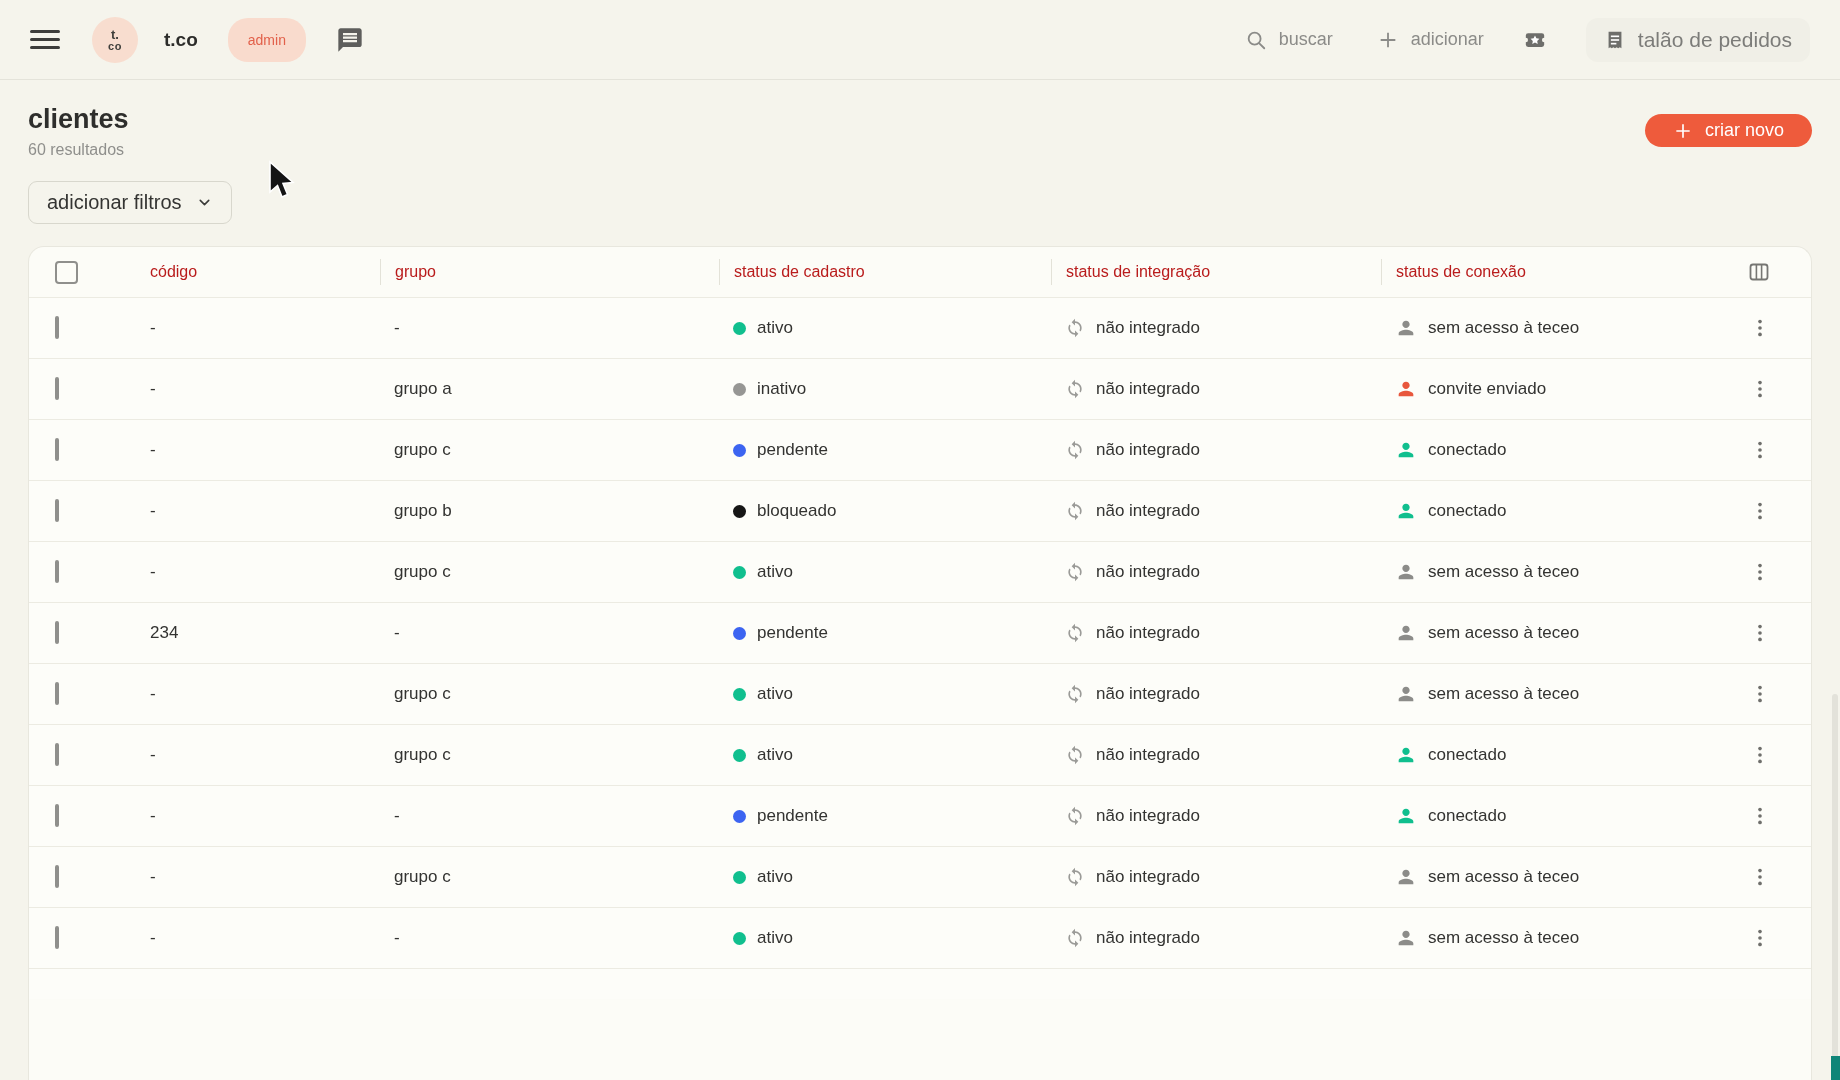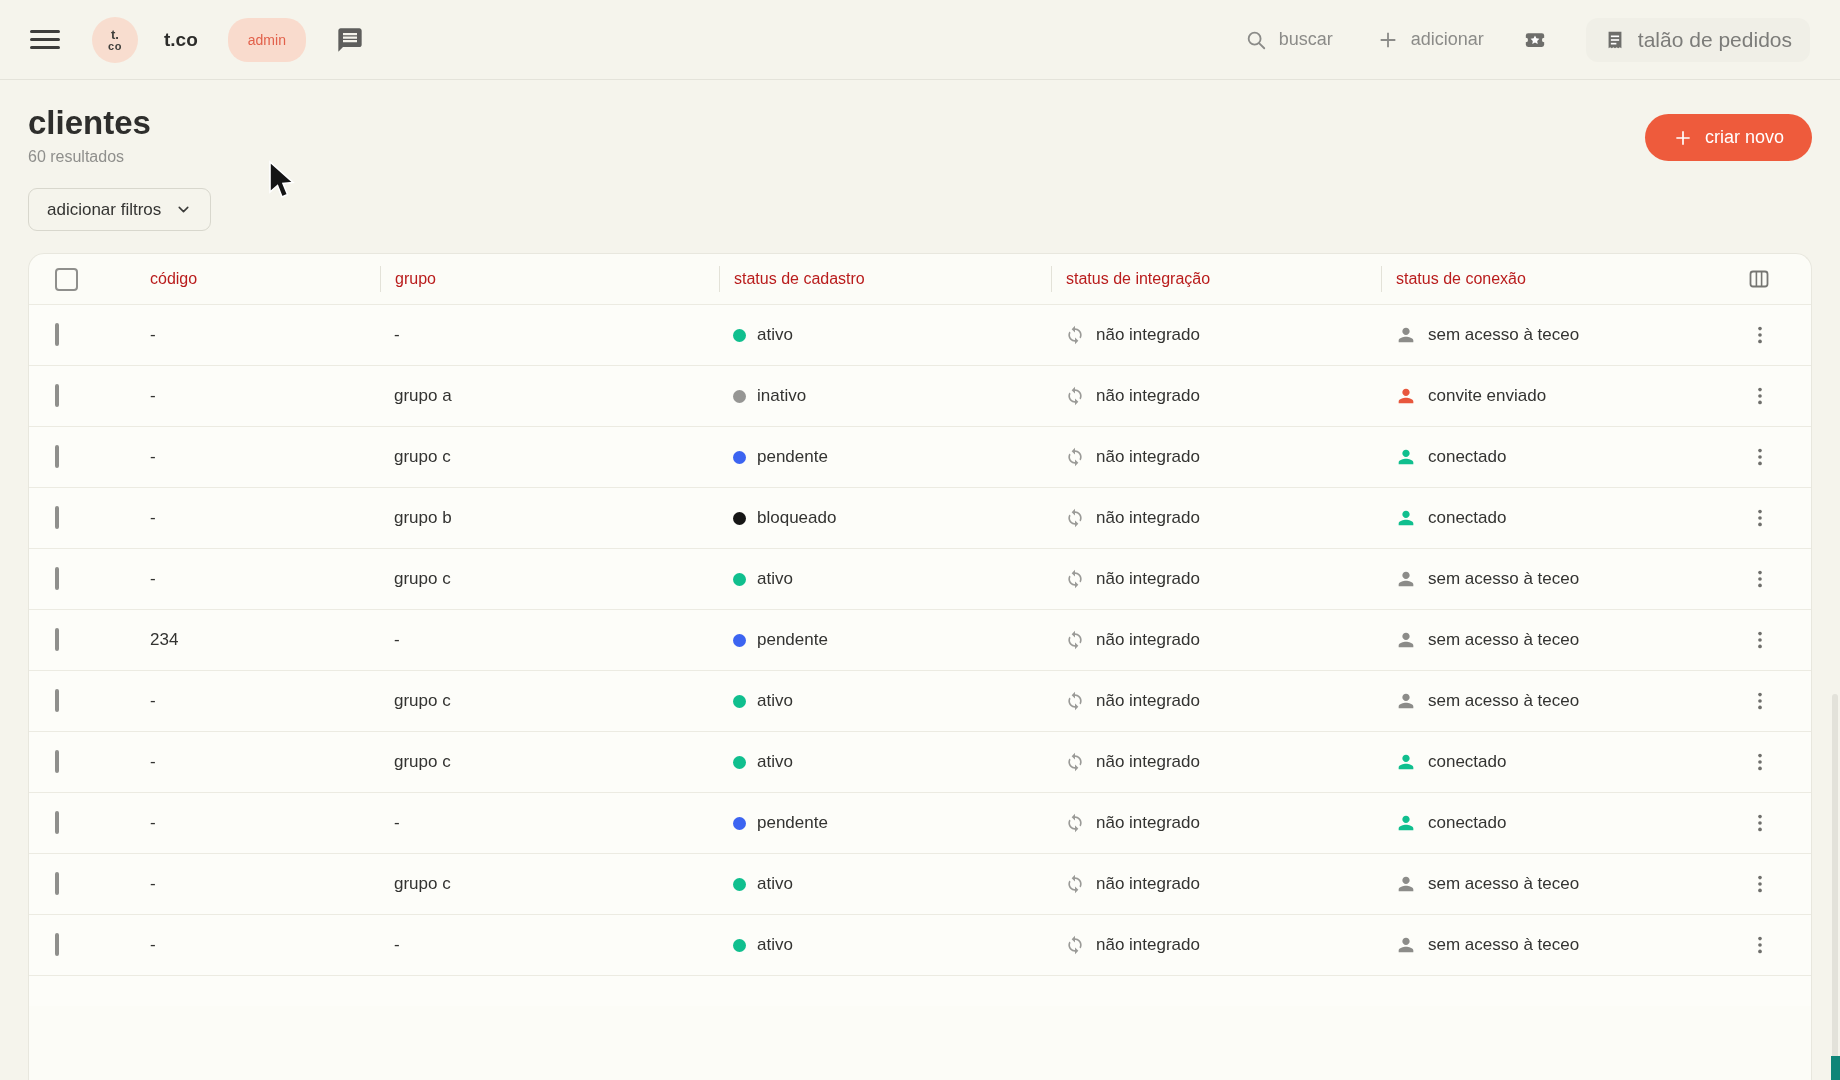--- a/index.html
+++ b/index.html
@@ -19,26 +19,26 @@
   .brand{margin-left:26px;font-size:19px;font-weight:700;color:#2c2c2a;}
   .admin-pill{margin-left:30px;background:#f9dbcd;color:#e2604a;font-size:14px;
     padding:14px 20px;border-radius:20px;cursor:pointer;}
   .chat-btn{margin-left:30px;width:30px;height:30px;cursor:pointer;display:flex;align-items:center;}
   .nav-item{display:flex;align-items:flex-start;gap:12px;color:#8b8b88;font-size:18px;cursor:pointer;margin-left:44px;}
   .orders-pill{display:flex;align-items:flex-end;gap:12px;background:#f0efe7;border-radius:12px;
     padding:10px 18px;color:#7c7c79;font-size:21px;cursor:pointer;margin-left:40px;}
 
   
   .page-head{display:flex;justify-content:space-between;align-items:flex-start;margin:24px 28px 0 28px;}
-  .page-title{font-size:33px;font-weight:600;color:#2e2e2c;text-align:center;}
+  .page-title{font-size:27px;font-weight:600;color:#2e2e2c;text-align:center;}
   .page-sub{font-size:16px;color:#8f8f8c;margin-top:6px;}
   .create-btn{display:flex;align-items:center;gap:12px;background:#ee5b3c;color:#fff;border:none;
-    font-size:18px;font-family:inherit;padding:0 28px;height:47px;border-radius:24px;cursor:pointer;margin-top:10px;}
+    font-size:18px;font-family:inherit;padding:0 28px;height:33px;border-radius:24px;cursor:pointer;margin-top:10px;}
   .filters-btn{display:inline-flex;align-items:center;gap:14px;margin:22px 0 0 28px;background:transparent;
-    border:1px solid #d8d7cd;border-radius:9px;padding:0 18px;height:43px;font-size:17px;color:#343432;
+    border:1px solid #d8d7cd;border-radius:9px;padding:0 18px;height:43px;font-size:20px;color:#343432;
     font-family:inherit;cursor:pointer;}
 
   
   .card{margin:22px 28px 0 28px;background:#fcfcf7;border:1px solid #e8e7de;border-bottom:none;
     border-radius:16px 16px 0 0;height:900px;box-sizing:border-box;}
   .tabs-row{display:grid;grid-template-columns:repeat(4,1fr);gap:10px;padding:10px;}
   .tab{border:1px dashed #dddcd2;border-radius:10px;text-align:center;padding:9px 0 11px 0;cursor:pointer;background:transparent;}
   .tab .tab-label{font-size:19px;color:#2c2c2a;}
   .tab .tab-count{font-size:17px;color:#8f8f8c;margin-top:3px;}
   .tab.active{background:#fbe3d9;border-color:#fbe3d9;}

